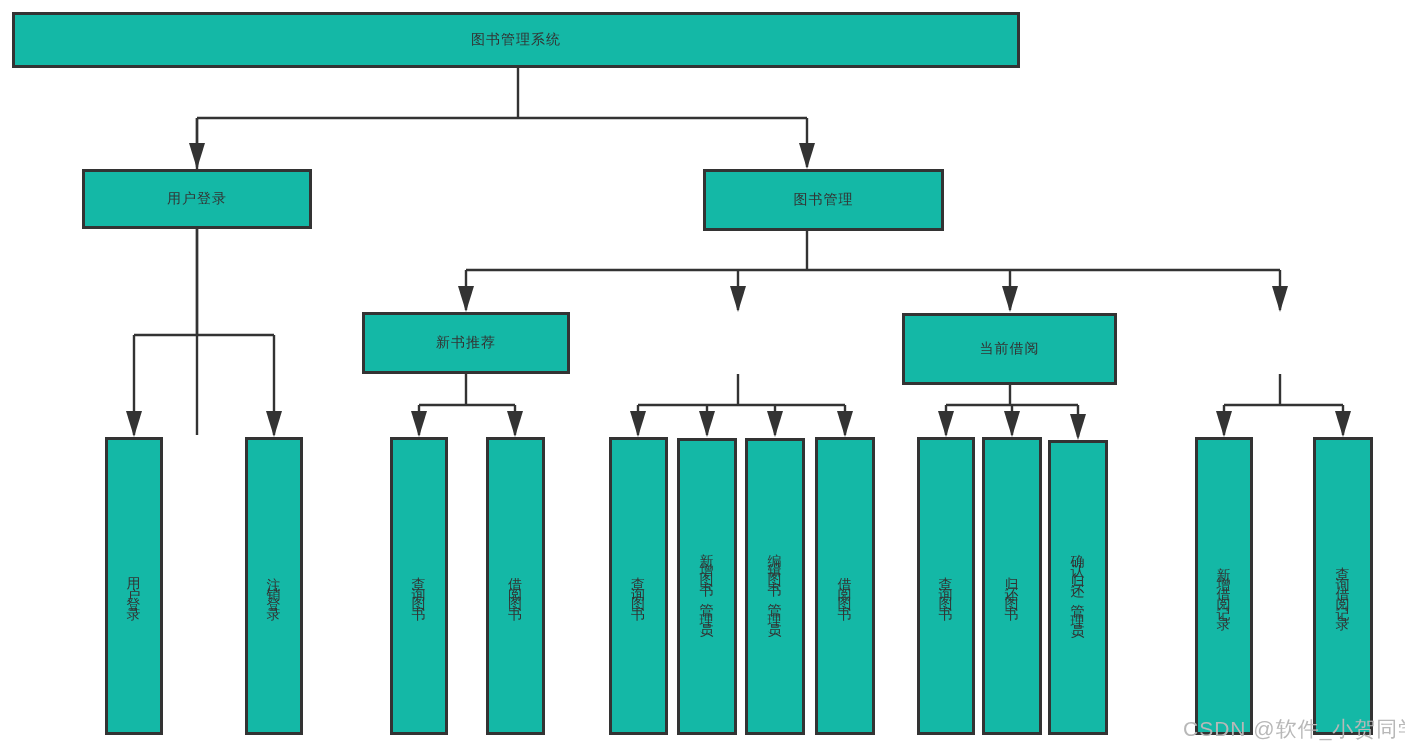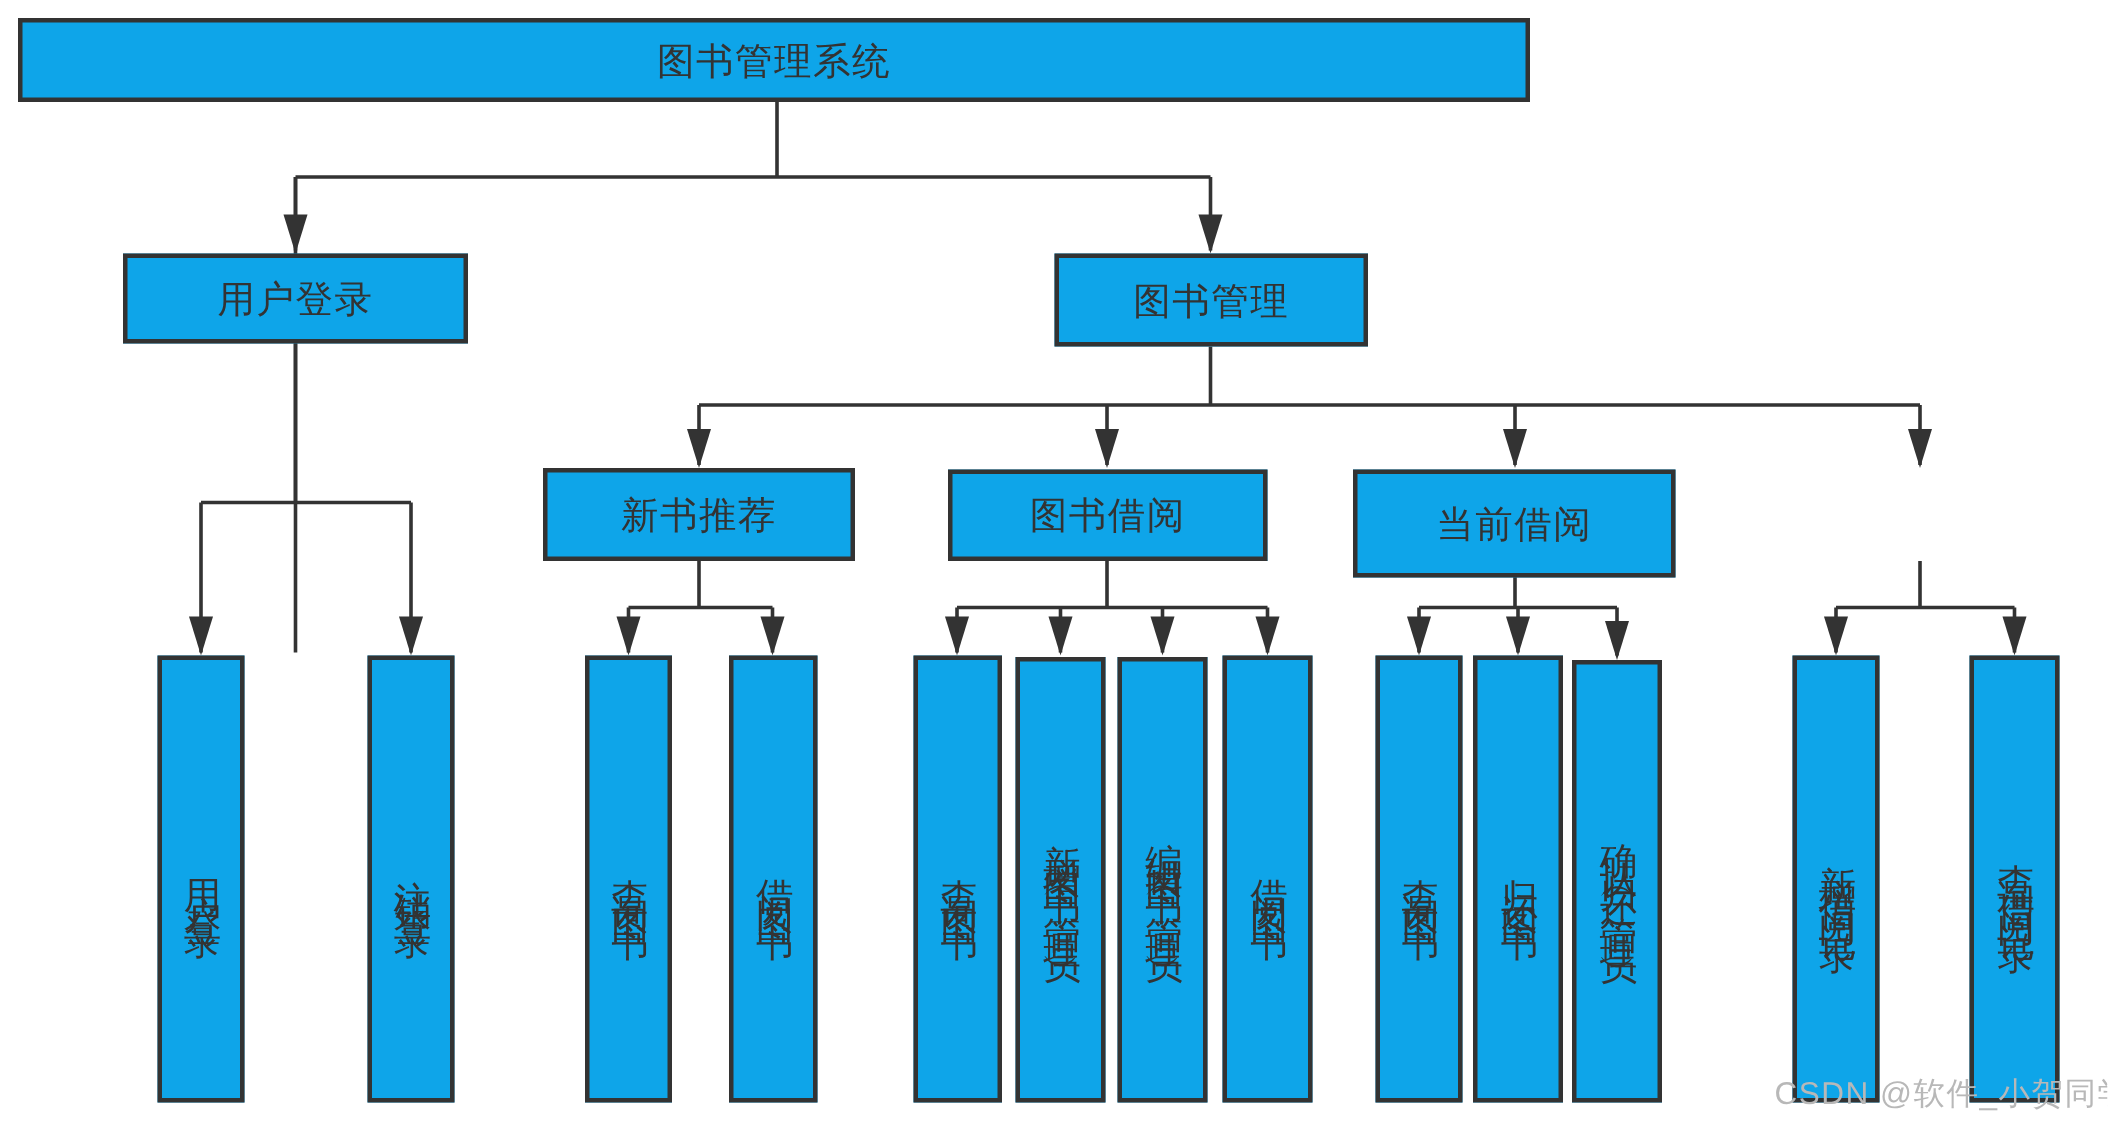--- a/index.html
+++ b/index.html
@@ -10,26 +10,26 @@
     font-family:"Liberation Sans", sans-serif;
     overflow:hidden;
   }
   svg.connectors {
     position:absolute; left:0; top:0; z-index:1;
   }
   .node {
     position:absolute;
     box-sizing:border-box;
     border:3px solid #333333;
-    background:#0ea5e9;
+    background:#14b8a6;
     display:flex;
     align-items:center;
     justify-content:center;
     color:#333333;
-    font-size:25px;
+    font-size:14px;
     z-index:2;
     letter-spacing:1px;
   }
   .node.vert span {
     writing-mode:vertical-rl;
     text-orientation:mixed;
     letter-spacing:10px;
     line-height:1;
   }
   .watermark {
@@ -88,29 +88,26 @@
     </g>
   </svg>
 
   <div class="node" style="left:12px; top:12px; width:1008px; height:56px">
     <span>图书管理系统</span>
   </div>
 
   <div class="node" style="left:82px; top:169px; width:230px; height:60px">
     <span>用户登录</span>
   </div>
-  <div class="node" style="left:703px; top:169px; width:209px; height:62px">
+  <div class="node" style="left:703px; top:169px; width:241px; height:62px">
     <span>图书管理</span>
   </div>
 
   <div class="node" style="left:362px; top:312px; width:208px; height:62px">
     <span>新书推荐</span>
-  </div>
-  <div class="node" style="left:632px; top:313px; width:213px; height:61px">
-    <span>图书借阅</span>
   </div>
   <div class="node" style="left:902px; top:313px; width:215px; height:72px">
     <span>当前借阅</span>
   </div>
 
   <div class="node vert" style="left:105px; top:437px; width:58px; height:298px">
     <span>用户登录</span>
   </div>
   <div class="node vert" style="left:245px; top:437px; width:58px; height:298px">
     <span>注销登录</span>

